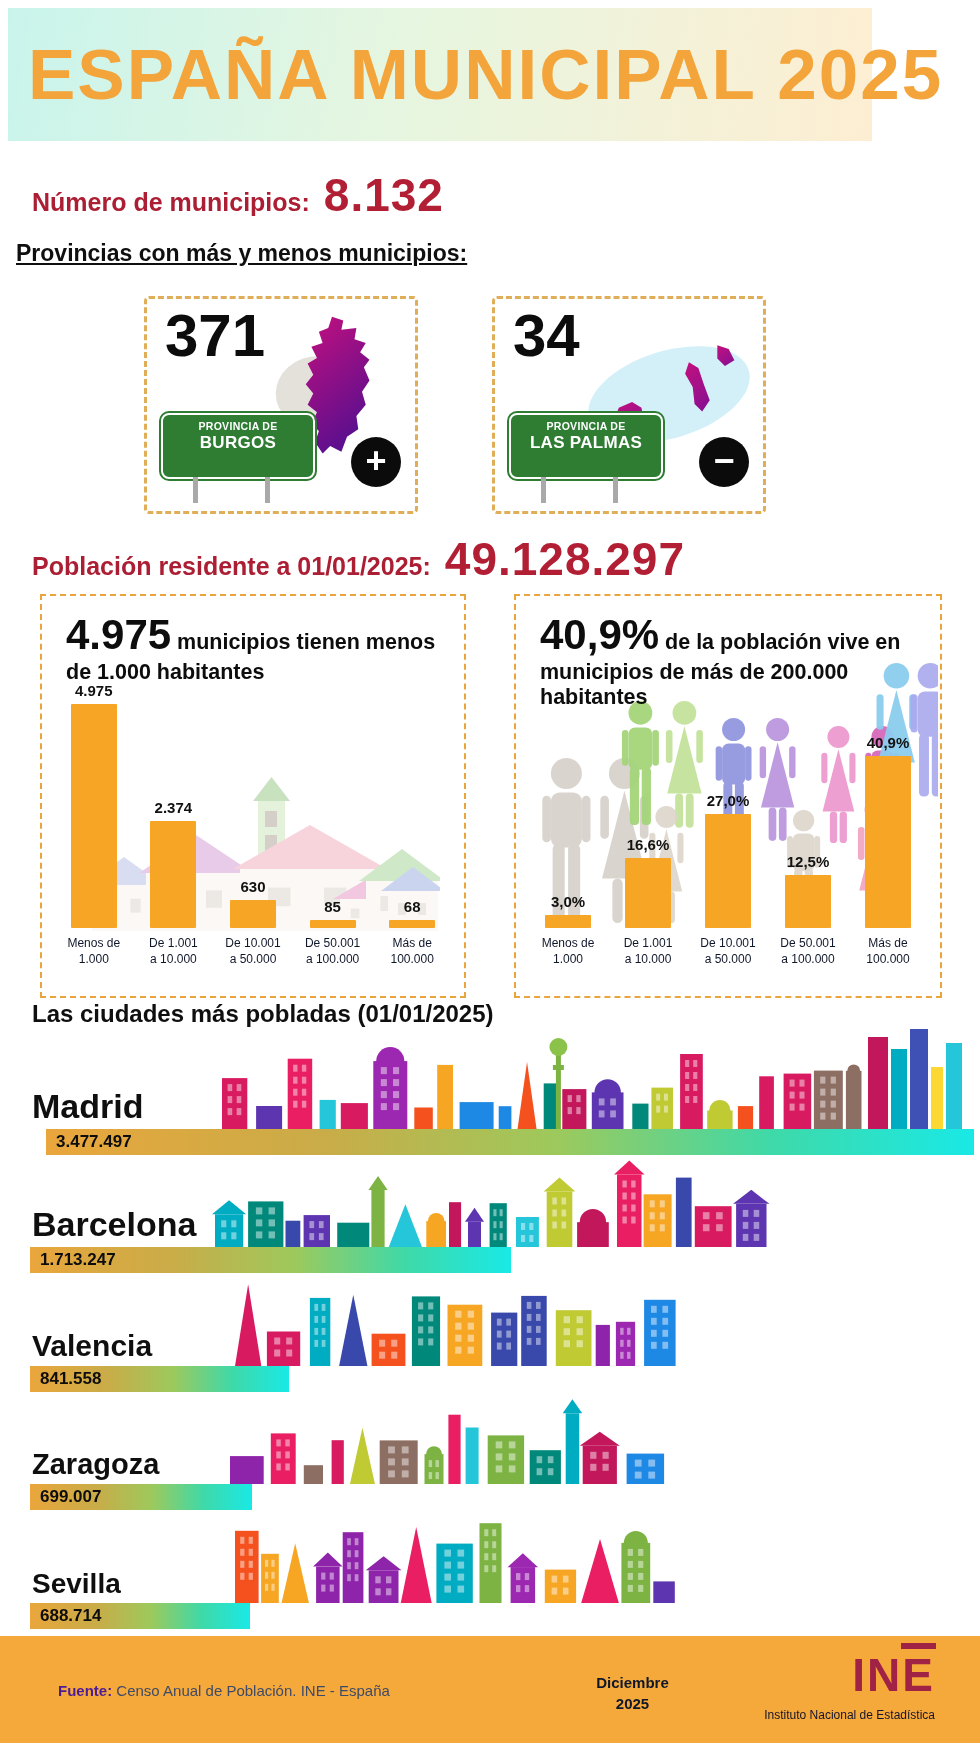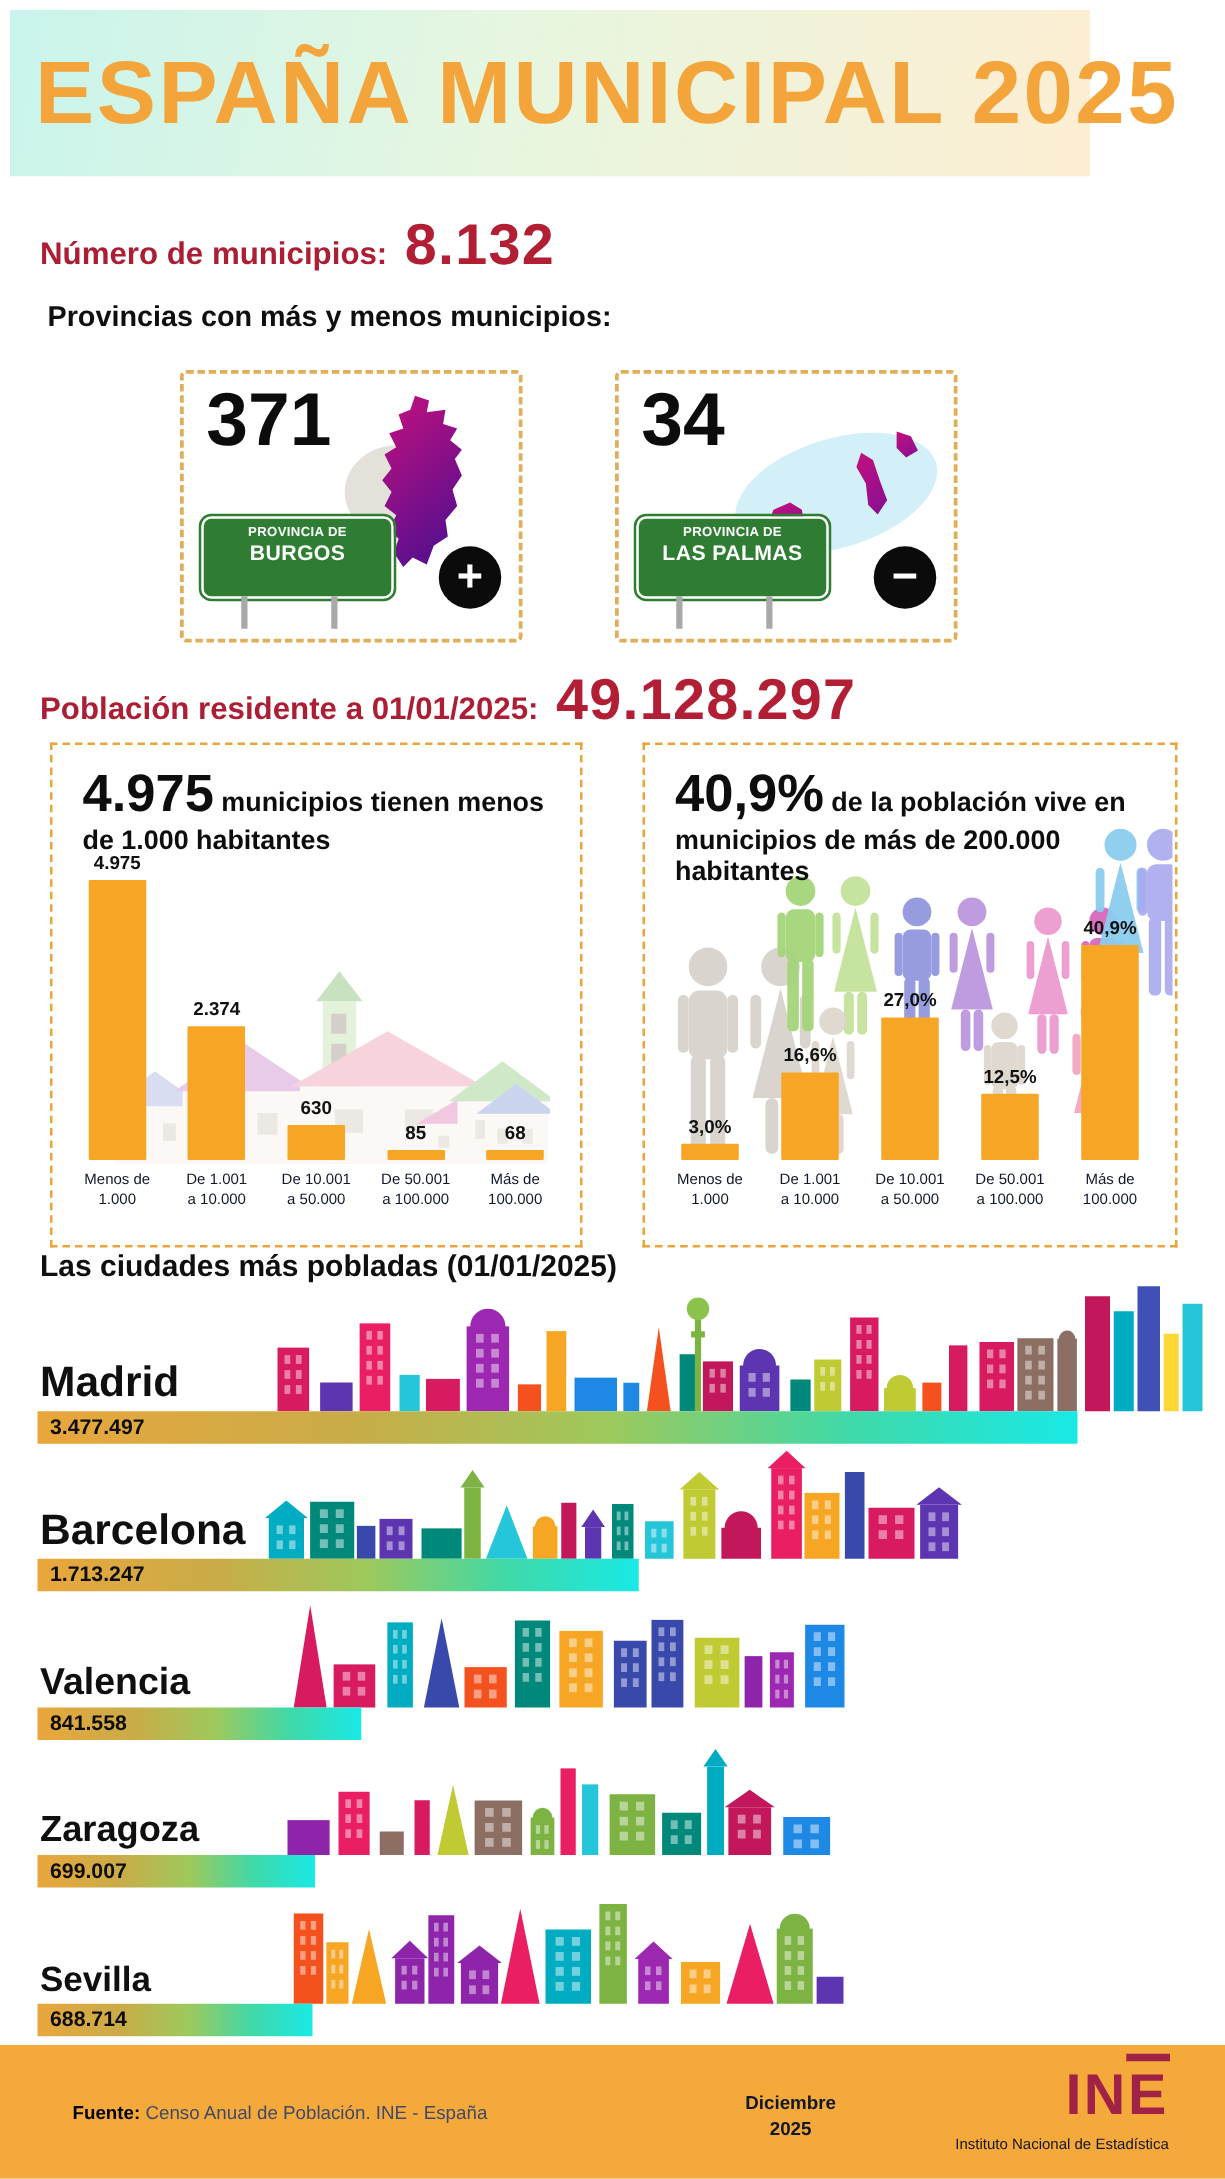--- a/index.html
+++ b/index.html
@@ -12,21 +12,21 @@
   .page-title{position:absolute;left:20px;top:26px;font-size:71px;font-weight:700;
               letter-spacing:2px;color:#F3A43A;white-space:nowrap;}
 
   
   .stat-line{position:absolute;display:flex;align-items:baseline;gap:14px;}
   #municipios-line{left:32px;top:168px;}
   #poblacion-line{left:32px;top:532px;}
   .stat-label{font-size:25px;font-weight:700;color:#AB1E33;}
   .stat-value{font-size:46px;font-weight:700;color:#B21F35;letter-spacing:1px;}
   .section-heading{position:absolute;font-weight:700;color:#0f0f0f;}
-  #provincias-heading{left:38px;top:240px;font-size:23px;}
+  #provincias-heading{left:16px;top:240px;font-size:23px;text-decoration:underline;}
   #cities-heading{left:32px;top:1000px;font-size:24px;}
 
   
   .stamp{position:absolute;top:296px;width:268px;height:212px;background:#fff;
          border:3px dashed #E0AE58;border-radius:5px;}
   #stamp-0{left:144px;} #stamp-1{left:492px;}
   .stamp-value{position:absolute;left:18px;top:2px;font-size:60px;font-weight:700;color:#0c0c0c;}
   .stamp-map{position:absolute;}
   #map-burgos{right:8px;top:12px;}
   #map-laspalmas{right:4px;top:30px;}
@@ -62,21 +62,21 @@
   .city-row{position:relative;height:118.5px;}
   .city-name{position:absolute;left:2px;bottom:31px;font-weight:700;color:#0f0f0f;}
   .city-skyline{position:absolute;bottom:28px;height:110px;overflow:visible;}
   .city-bar{position:absolute;left:0;bottom:2px;height:26px;
             background:linear-gradient(90deg,#E9A63C 0%,#C9AC48 30%,#9DC95C 55%,#3FD9A8 78%,#19E9E6 100%);}
   .city-pop{font-size:17px;font-weight:700;color:#0d0d0d;padding-left:10px;line-height:26px;}
 
   
   .footer{position:absolute;left:0;top:1636px;width:980px;height:107px;background:#F6A93B;}
   .fuente{position:absolute;left:58px;top:46px;font-size:15px;color:#3f4a66;}
-  .fuente b{color:#000000;}
+  .fuente b{color:#4c1d95;}
   .footer-date{position:absolute;left:585px;top:36px;width:95px;text-align:center;
                font-size:15px;font-weight:700;color:#0f172a;line-height:1.4;}
   .ine-block{position:absolute;right:45px;top:16px;text-align:right;}
   .ine-word{font-size:46px;font-weight:700;color:#A02345;letter-spacing:2px;line-height:1;}
   .ine-e{position:relative;display:inline-block;}
   .ine-e::before{content:"";position:absolute;left:-1px;right:-1px;top:-9px;height:6px;background:#A02345;}
   .ine-sub{font-size:12px;color:#14142a;margin-top:10px;}
 </style>
 </head>
 <body>
@@ -449,21 +449,21 @@
         <rect x="333.90000000000003" y="26" width="5" height="84" fill="#7CB342"></rect>
         <circle cx="336.40000000000003" cy="28" r="9" fill="#8BC34A"></circle>
         <rect x="330.90000000000003" y="46" width="11" height="5" fill="#7CB342"></rect>
         <rect x="646" y="18" width="20" height="92" fill="#C2185B"></rect>
         <rect x="669" y="30" width="16" height="80" fill="#00ACC1"></rect>
         <rect x="688" y="10" width="18" height="100" fill="#3F51B5"></rect>
         <rect x="709" y="48" width="12" height="62" fill="#FDD835"></rect>
         <rect x="724" y="24" width="16" height="86" fill="#26C6DA"></rect>
       </svg>
       <div class="city-name" style="font-size: 34px;">Madrid</div>
-      <div class="city-bar" style="width: 832px;">
+      <div class="city-bar" style="width: 928px; margin-left: 16px;">
         <div class="city-pop">3.477.497</div>
       </div>
     </div>
     <div class="city-row">
       <svg class="city-skyline" viewBox="0 0 600 110" width="600" height="110" style="left: 185px;">
         <rect x="0.0" y="77.3" width="28.2" height="32.7" fill="#00ACC1"></rect>
         <polygon points="-3,77.32260167878121 31.16857664193958,77.32260167878121 14.08428832096979,63.32260167878121" fill="#00ACC1"></polygon>
         <rect x="6.2" y="83.3" width="5.1" height="7" fill="rgba(255,255,255,0.45)"></rect>
         <rect x="16.3" y="83.3" width="5.1" height="7" fill="rgba(255,255,255,0.45)"></rect>
         <rect x="6.2" y="95.3" width="5.1" height="7" fill="rgba(255,255,255,0.45)"></rect>

